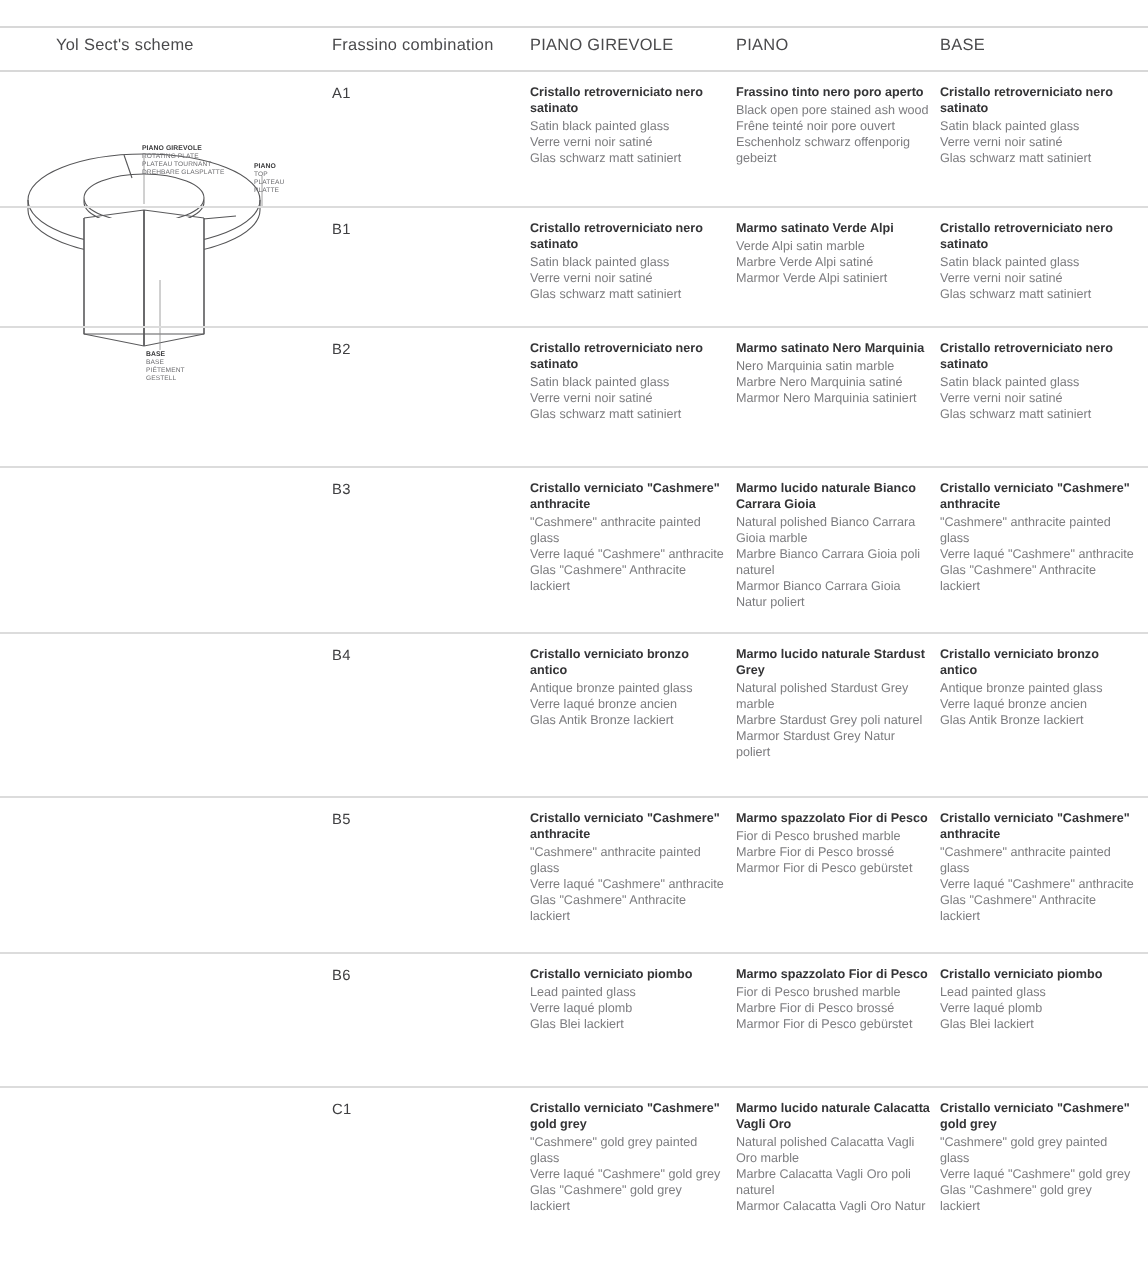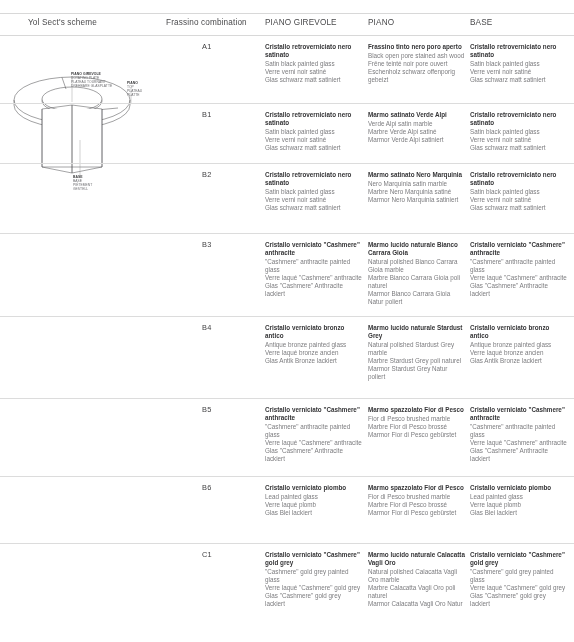--- a/index.html
+++ b/index.html
@@ -101,21 +101,20 @@
   }
   .c-code  { left: 166px; width: 92px; }
   .c-girev { left: 265px; width: 97px; }
   .c-piano { left: 368px; width: 97px; }
   .c-base  { left: 470px; width: 97px; }
 
   .code {
     font-size: 7.4px;
     color: #3f3f41;
     letter-spacing: 0.2px;
-    margin-left: 36px;
   }
   .it {
     font-weight: bold;
     color: #343436;
     display: block;
     margin-bottom: 0.5px;
   }
   .tr {
     display: block;
     color: #7c7c7f;

